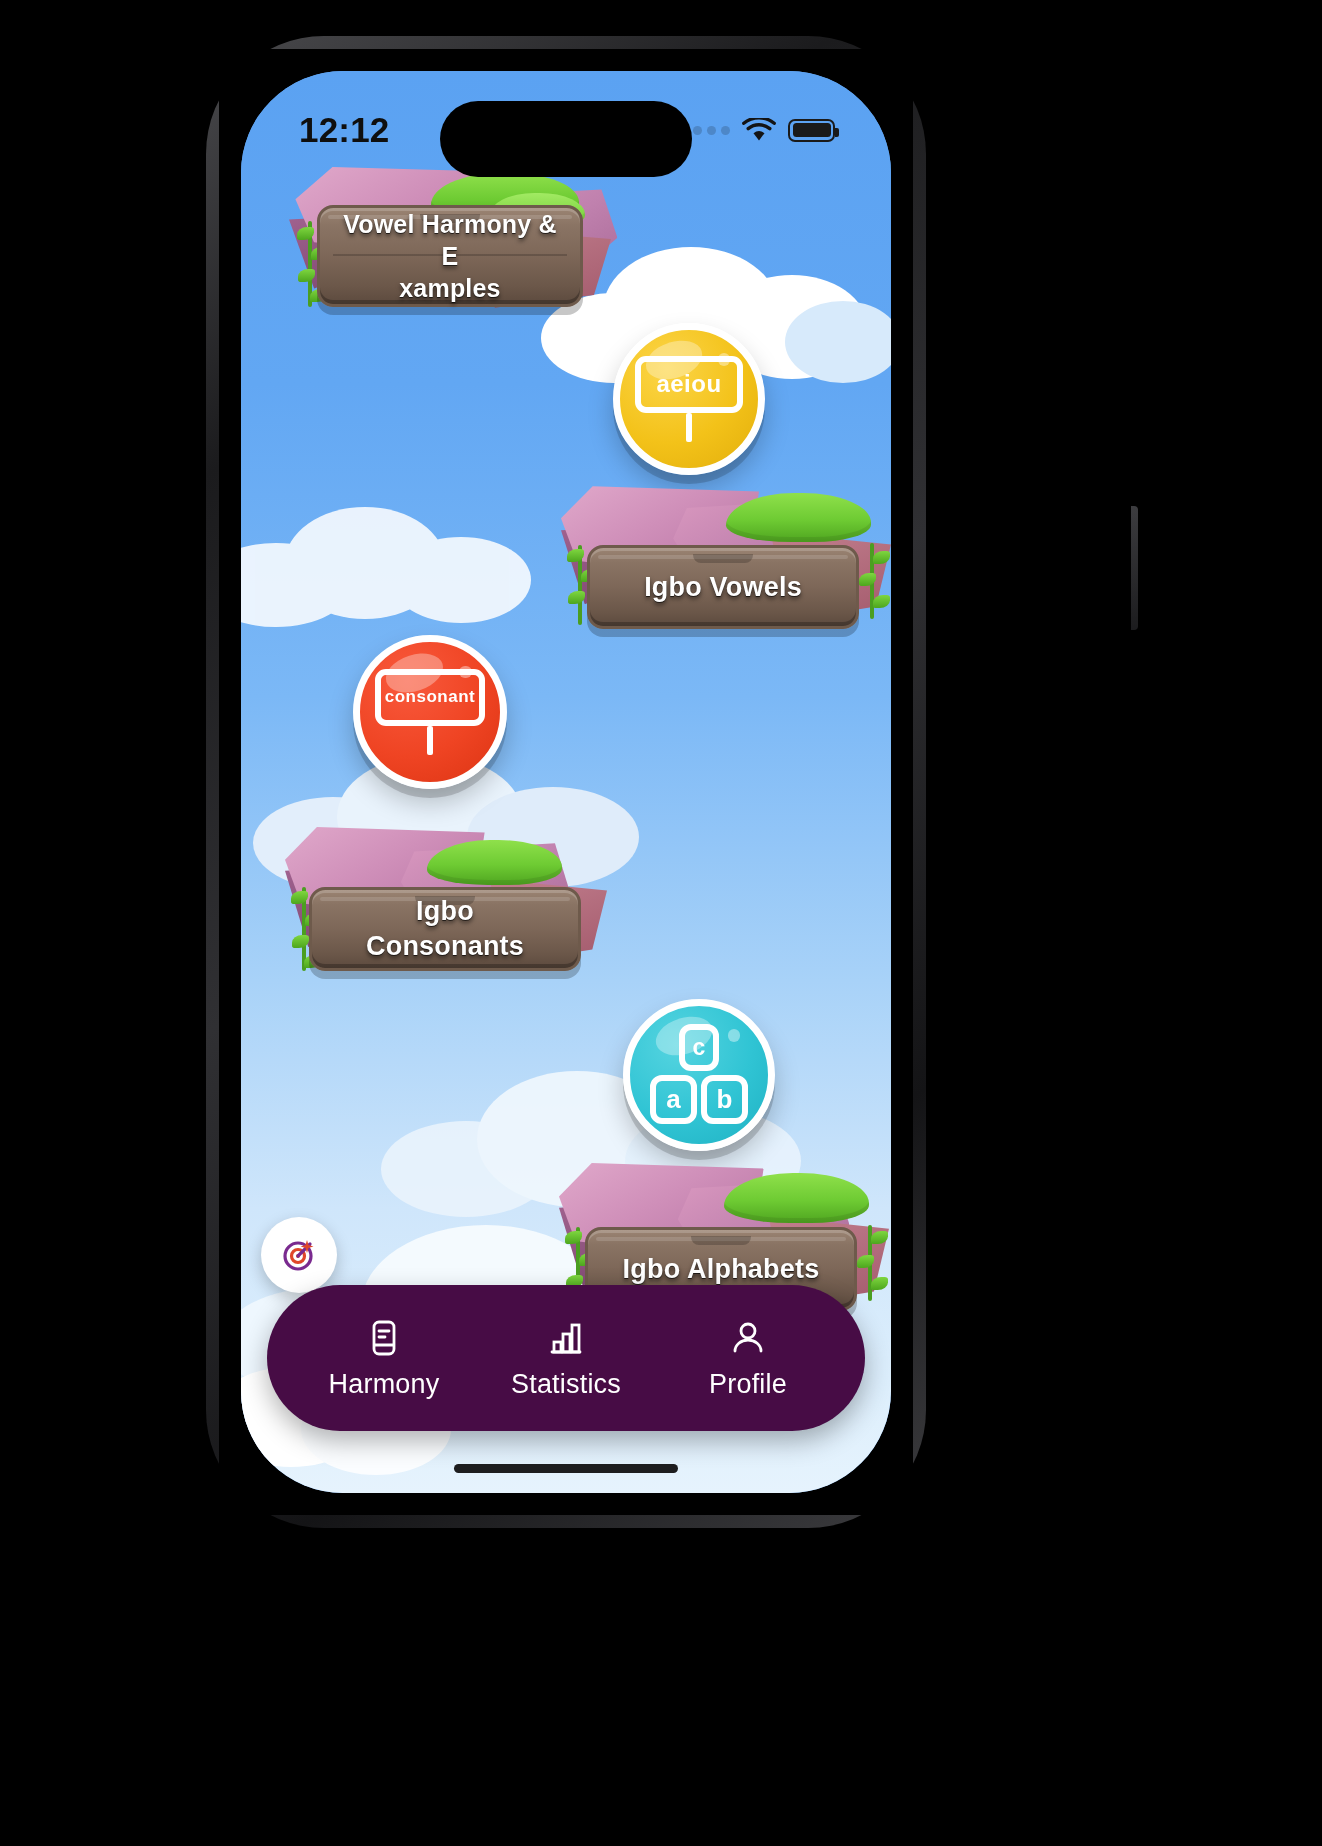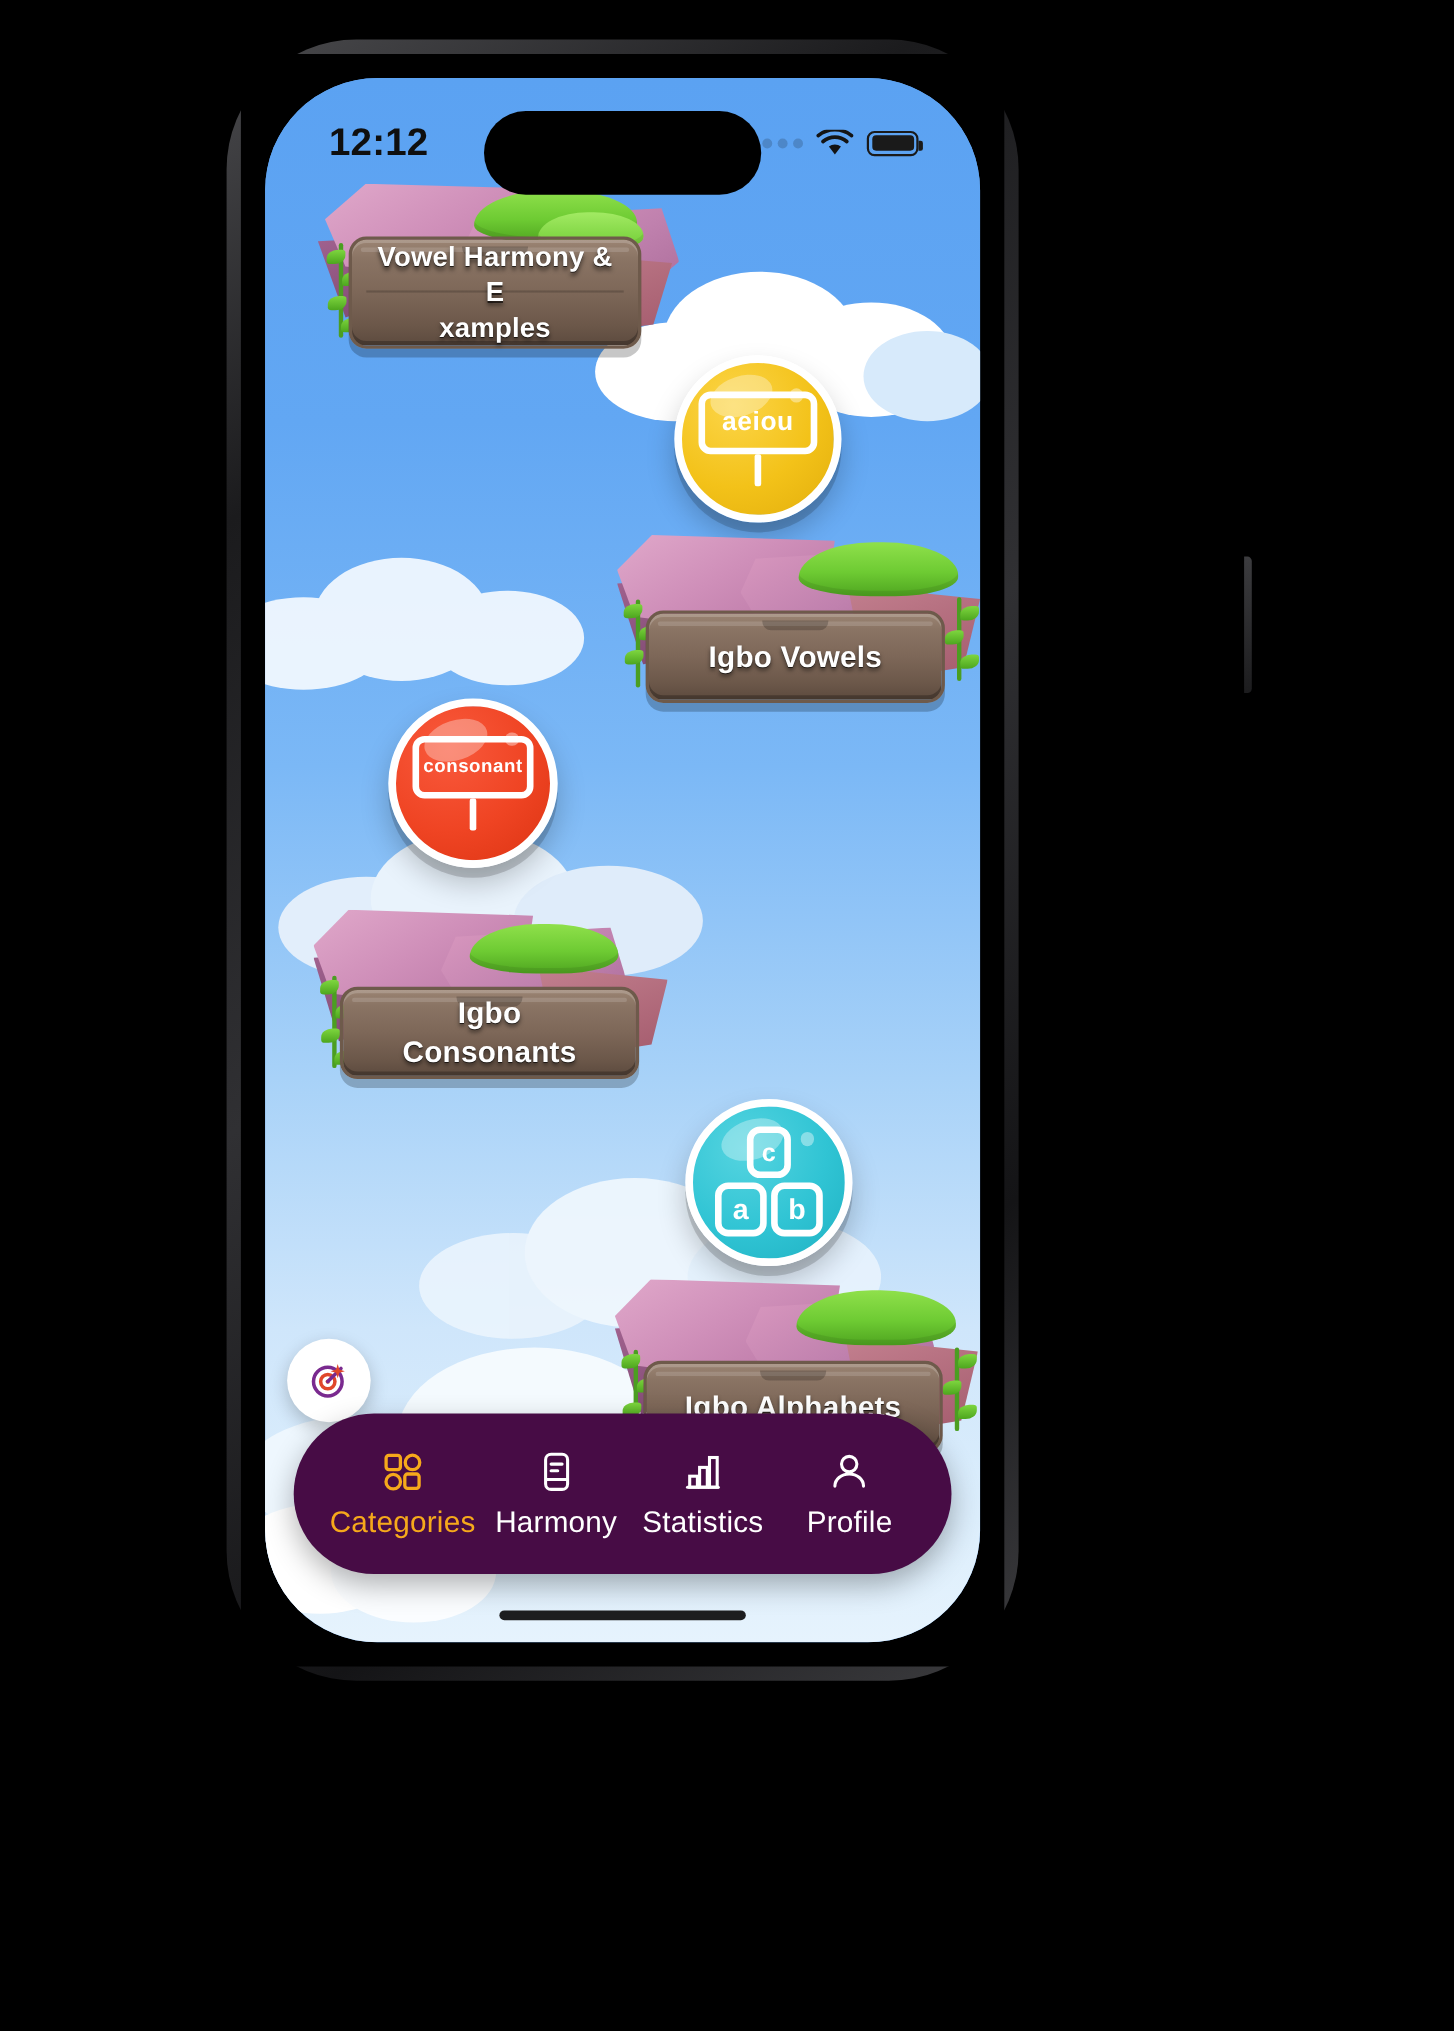--- a/index.html
+++ b/index.html
@@ -85,21 +85,21 @@
     background:linear-gradient(180deg,#8fe04b 0%, #6ecb33 55%, #4fa520 100%);
     box-shadow:inset 0 -5px 0 rgba(0,0,0,.08);
   }
 
   
   .sign{
     position:absolute; border-radius:16px; padding:18px 22px;
     background:linear-gradient(180deg,#9b8473 0%, #8a7464 18%, #7d6758 50%, #6b5749 82%, #5c4a3e 100%);
     box-shadow:0 8px 0 rgba(0,0,0,.22), inset 0 3px 0 rgba(255,255,255,.18), inset 0 -4px 0 rgba(0,0,0,.25);
     border:3px solid #6e5a4b;
-    display:flex; align-items:center; justify-content:center; text-align:center;margin-top:10px;
+    display:flex; align-items:center; justify-content:center; text-align:center;
   }
   .sign::before{
     content:""; position:absolute; left:8px; right:8px; top:7px; height:4px;
     background:rgba(255,255,255,.14); border-radius:3px;
   }
   .sign::after{
     content:""; position:absolute; left:50%; top:6px; transform:translateX(-50%);
     width:60px; height:9px; border-radius:0 0 8px 8px; background:rgba(0,0,0,.2);
   }
   .sign-label{
@@ -384,31 +384,20 @@
               <circle cx="19" cy="21" r="2" fill="#e0472a"></circle>
               <path d="M19 21 L31 9" stroke="#7a2a8f" stroke-width="3.2" stroke-linecap="round"></path>
               <path d="M28 5 l1.5 5 5 1.5 -5 1.5 -1.5 5 -1.5 -5 -5 -1.5 5 -1.5 Z" fill="#e0472a"></path>
             </svg>
           </div>
 
         </div>
 
         <div class="navbar">
 
-          <div class="nav-item active">
-            <div class="ico">
-              <svg width="40" height="40" viewBox="0 0 40 40">
-                <rect x="5" y="5" width="13" height="13" rx="2.5" fill="none" stroke="#f6a91b" stroke-width="3"></rect>
-                <circle cx="29" cy="11.5" r="6.6" fill="none" stroke="#f6a91b" stroke-width="3"></circle>
-                <circle cx="11.5" cy="29" r="6.6" fill="none" stroke="#f6a91b" stroke-width="3"></circle>
-                <rect x="22" y="22" width="13" height="13" rx="2.5" fill="none" stroke="#f6a91b" stroke-width="3"></rect>
-              </svg>
-            </div>
-            <div class="lbl">Categories</div>
-          </div>
 
           <div class="nav-item">
             <div class="ico">
               <svg width="40" height="40" viewBox="0 0 40 40">
                 <rect x="10" y="4" width="20" height="32" rx="5" fill="none" stroke="#fff" stroke-width="2.8"></rect>
                 <path d="M10 27 h20" stroke="#fff" stroke-width="2.8"></path>
                 <path d="M15 13 h10" stroke="#fff" stroke-width="2.8" stroke-linecap="round"></path>
                 <path d="M15 19 h6" stroke="#fff" stroke-width="2.8" stroke-linecap="round"></path>
               </svg>
             </div>

